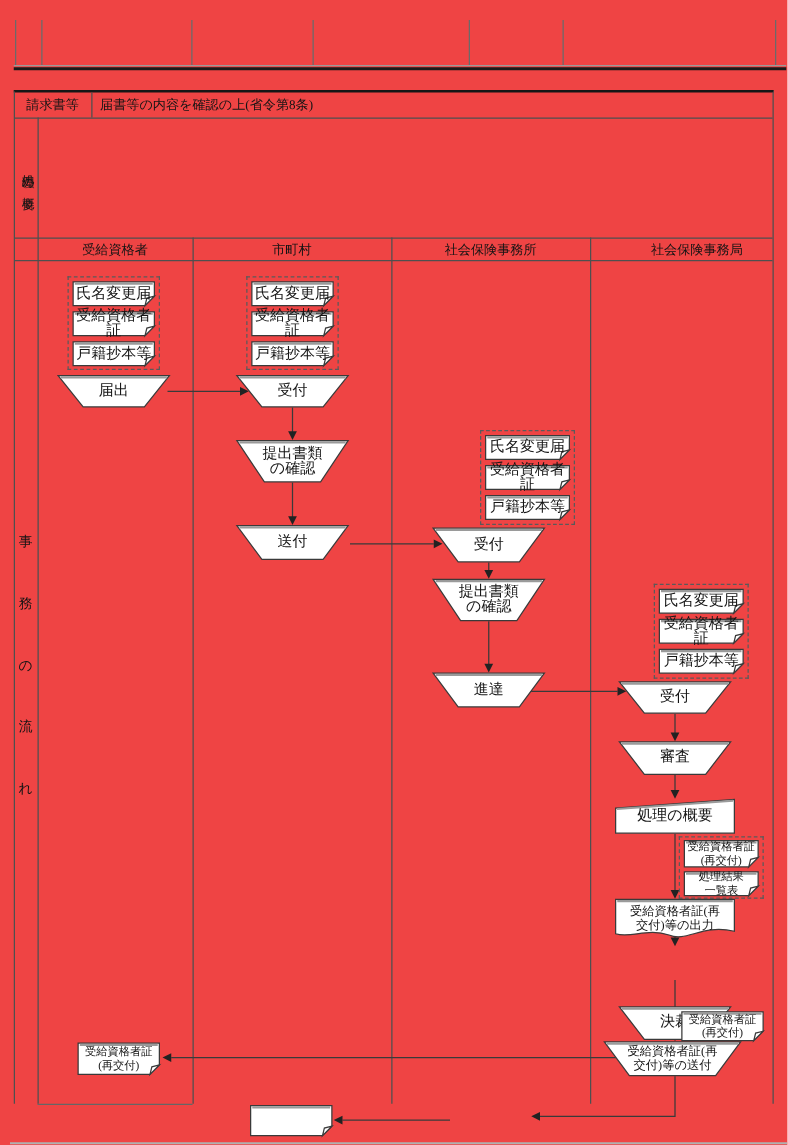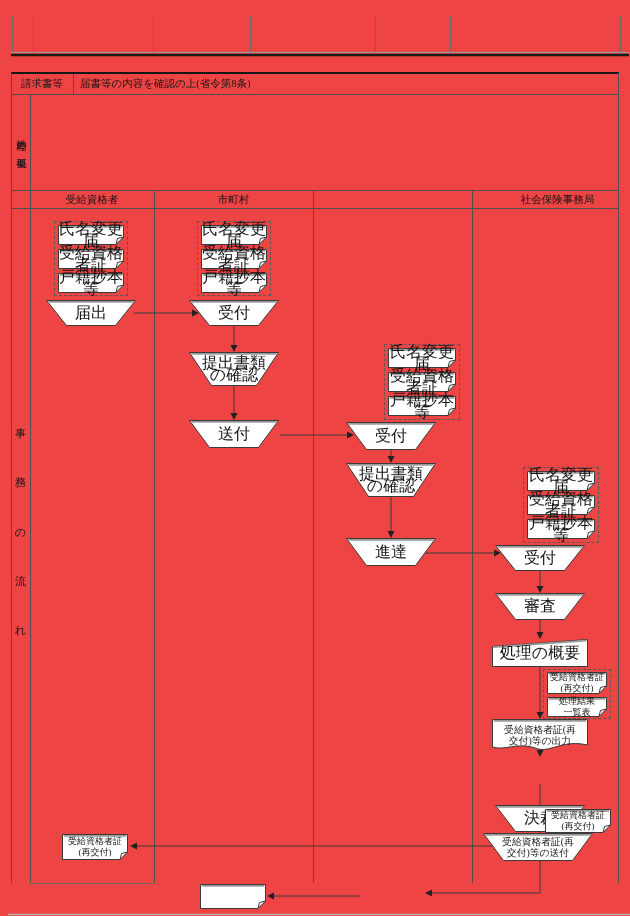--- a/index.html
+++ b/index.html
@@ -17,21 +17,21 @@
   .vtext{position:absolute;writing-mode:vertical-rl;text-orientation:upright;letter-spacing:2px;
          font-size:10px;display:flex;align-items:center;justify-content:center;z-index:2;}
   #summary-text{position:absolute;left:33px;top:96px;width:584px;font-size:10px;line-height:13.3px;
          white-space:pre-wrap;z-index:2;}
   #flow-side{position:absolute;left:11px;top:426px;width:19px;height:212px;display:flex;
          flex-direction:column;justify-content:space-between;align-items:center;font-size:11px;z-index:2;}
   
   .shape{position:absolute;z-index:3;}
   .shape svg{position:absolute;left:0;top:0;width:100%;height:100%;overflow:visible;}
   .shape .label{position:absolute;inset:0;display:flex;align-items:center;justify-content:center;
-        text-align:center;white-space:pre-line;font-size:16px;line-height:11.5px;z-index:1;padding-bottom:1px;}
+        text-align:center;white-space:pre-line;font-size:12px;line-height:11.5px;z-index:1;padding-bottom:1px;}
   .shape .label.sm{font-size:9px;line-height:10.2px;}
   .shape .label.md{font-size:9.8px;line-height:11px;}
   .dash-box{position:absolute;border:1.5px dashed #5a5a5a;box-sizing:border-box;z-index:2;}
 </style>
 </head>
 <body>
 
 <div id="page">
 
   <svg class="layer">
@@ -59,20 +59,21 @@
     <div class="vline" style="left:460px;top:116px;height:693px;"></div>
   </div>
 
   <div class="cell center" style="left:11px;top:74px;width:62px;height:20px;">請求書等</div>
   <div class="cell" style="left:80px;top:74px;width:530px;height:20px;">届書等の内容を確認の上(省令第8条)</div>
 
   <div class="vtext" style="left:12px;top:95px;width:18px;height:95px;">処理の概要</div>
 
   <div class="cell center" style="left:30px;top:192px;width:124px;height:15px;">受給資格者</div>
   <div class="cell center" style="left:154px;top:192px;width:159px;height:15px;">市町村</div>
+  <div class="cell center" style="left:313px;top:192px;width:159px;height:15px;">社会保険事務所</div>
   <div class="cell center" style="left:472px;top:192px;width:147px;height:15px;margin-left:12px;">社会保険事務局</div>
 
   <div id="flow-side">
     <span>事</span>
     <span>務</span>
     <span>の</span>
     <span>流</span>
     <span>れ</span>
   </div>
 

